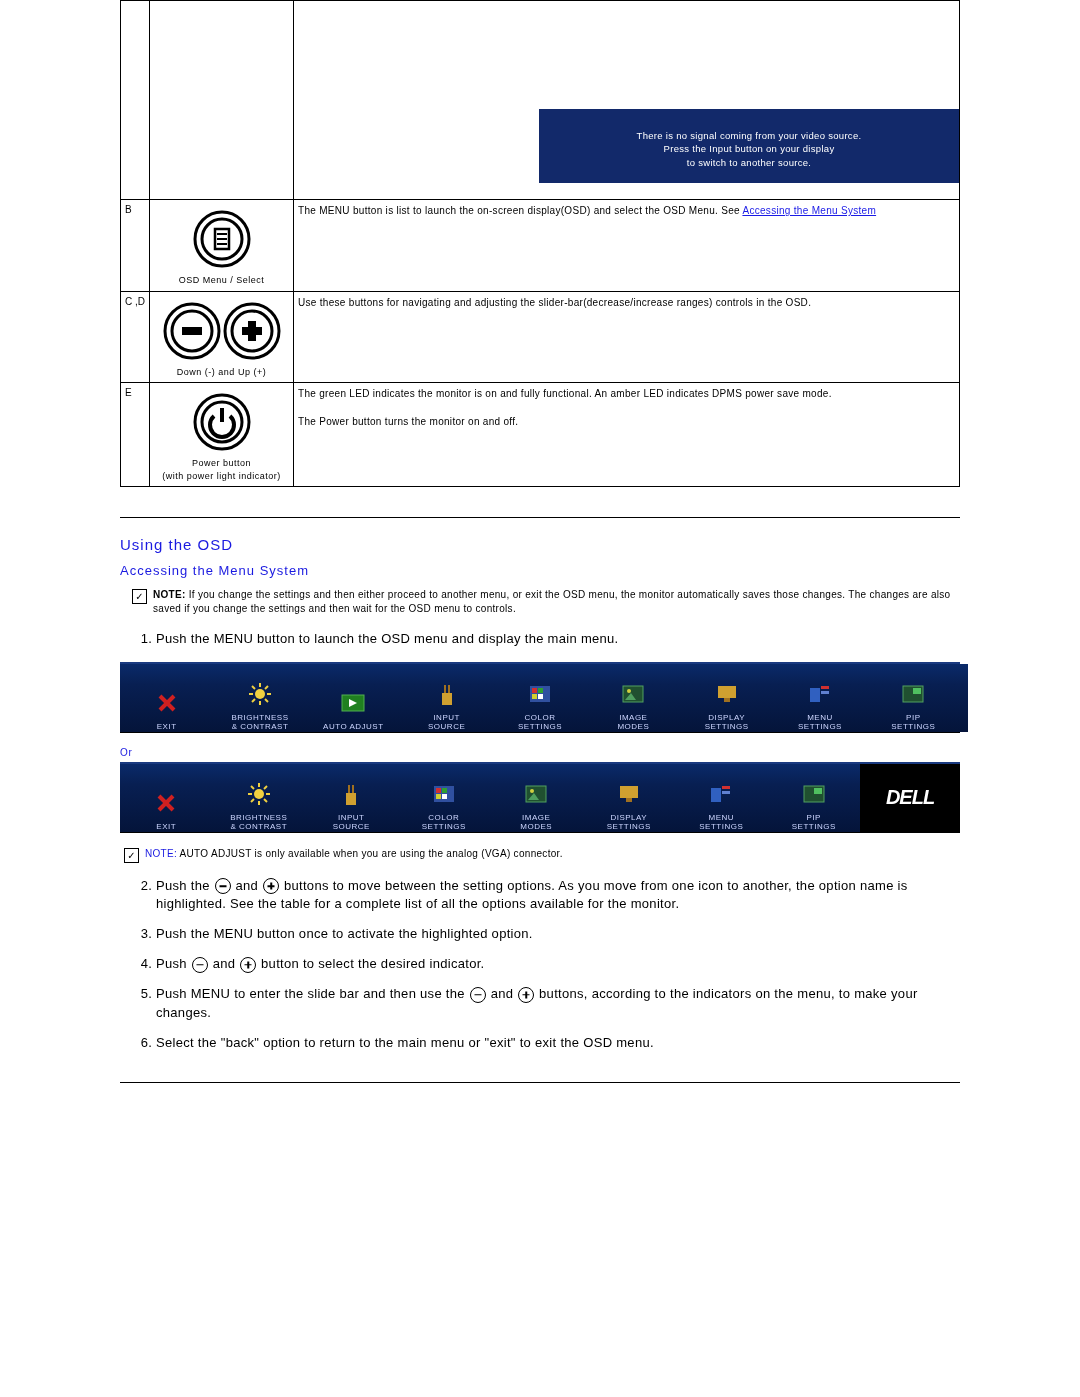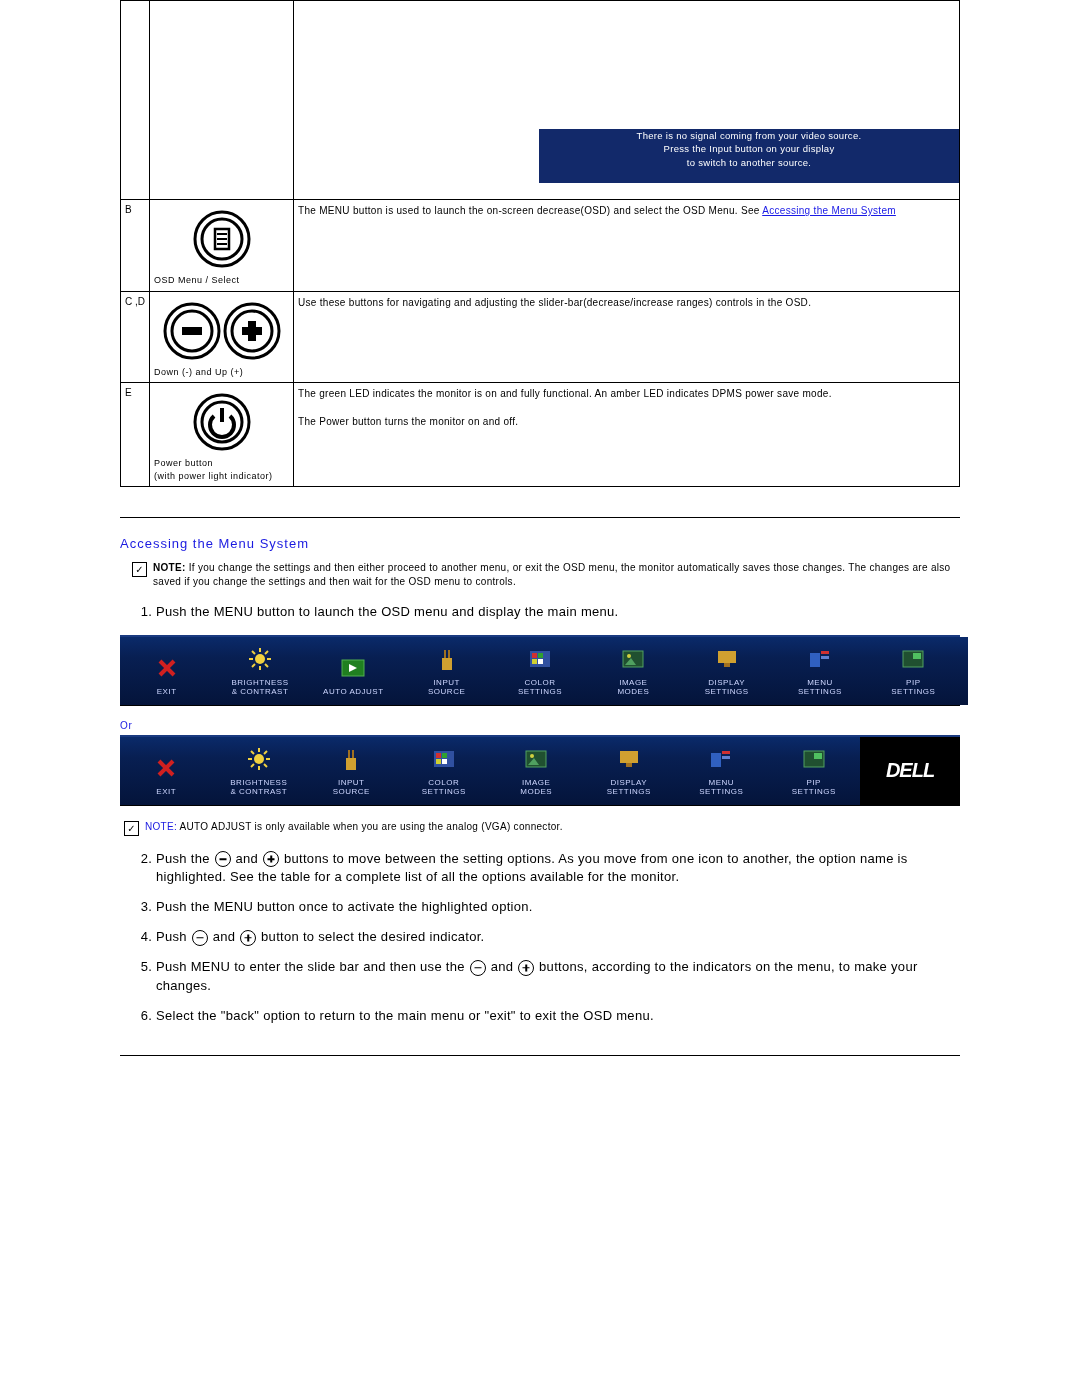--- a/index.html
+++ b/index.html
@@ -24,36 +24,36 @@
     padding: 4px;
     vertical-align: top;
     font-size: 10px;
   }
   table.button-table td.col-label {
     width: 20px;
     text-align: left;
   }
   table.button-table td.col-img {
     width: 135px;
-    text-align: left;
+    text-align: center;
     font-size: 9px;
     letter-spacing: 0.5px;
     line-height: 1.4;
   }
   table.button-table td.col-img .bold { font-weight: normal; }
   table.button-table td.col-desc {
     font-size: 10px;
     line-height: 1.4;
     letter-spacing: 0.3px;
   }
   .no-signal-box {
     background: #12296a;
     color: #fff;
     text-align: center;
-    padding: 0 0 14px 0;
+    padding: 20px 0 14px 0;
     margin: 0 auto 8px auto;
     width: 420px;
     font-size: 9.5px;
     line-height: 1.4;
     letter-spacing: 0.3px;
     font-family: Arial, sans-serif;
   }
   .monitor-row-a {
     height: 190px;
     position: relative;
@@ -101,21 +101,20 @@
     width: 100%;
     position: relative;
   }
   .osd-item {
     flex: 1;
     text-align: center;
     color: #cdd6ff;
     font-size: 8px;
     letter-spacing: 0.5px;
     line-height: 1.1;
-    padding-bottom: 8px;
   }
   .osd-item .osd-icon-wrap {
     height: 32px;
     display: flex;
     align-items: center;
     justify-content: center;
     margin-bottom: 4px;
   }
   .dell-logo-cell {
     background: #000;
@@ -202,21 +201,21 @@
           <circle cx="30" cy="30" r="27" fill="none" stroke="#000" stroke-width="3"></circle>
           <circle cx="30" cy="30" r="20" fill="none" stroke="#000" stroke-width="3"></circle>
           <rect x="23" y="20" width="14" height="20" fill="none" stroke="#000" stroke-width="2.5"></rect>
           <line x1="25" y1="25" x2="35" y2="25" stroke="#000" stroke-width="2"></line>
           <line x1="25" y1="30" x2="35" y2="30" stroke="#000" stroke-width="2"></line>
           <line x1="25" y1="35" x2="35" y2="35" stroke="#000" stroke-width="2"></line>
         </svg>
         <span>OSD Menu /  Select</span>
       </td>
       <td class="col-desc">
-        <span>The MENU button is used to launch the on-screen decrease(OSD) and select the OSD Menu. See </span><a class="link" href="#">Accessing the Menu System</a>
+        <span>The MENU button is list to launch the on-screen display(OSD) and select the OSD Menu. See </span><a class="link" href="#">Accessing the Menu System</a>
       </td>
     </tr>
     <tr>
       <td class="col-label">C ,D</td>
       <td class="col-img">
         <svg class="btn-icon" width="120" height="60" viewBox="0 0 120 60">
           <circle cx="30" cy="30" r="27" fill="none" stroke="#000" stroke-width="3"></circle>
           <circle cx="30" cy="30" r="20" fill="none" stroke="#000" stroke-width="3"></circle>
           <rect x="20" y="26" width="20" height="8" fill="#000"></rect>
           <circle cx="90" cy="30" r="27" fill="none" stroke="#000" stroke-width="3"></circle>
@@ -243,20 +242,21 @@
       <td class="col-desc">
         <span>The green LED indicates the monitor is on and fully functional. An amber LED indicates DPMS power save mode.</span><br><br>
         <span>The Power button turns the monitor on and off.</span>
       </td>
     </tr>
   </tbody>
     </table>
 
   <hr class="section-divider">
 
+  <h2 class="osd-heading">Using the OSD</h2>
   <h3 class="osd-subheading">Accessing the Menu System</h3>
 
   <div class="note-row">
     <span class="note-icon">✓</span>
     <span class="note-text blue">
       <span class="note-label" style="color:#000;">NOTE:</span><span> If you change the settings and then either proceed to another menu, or exit the OSD menu, the monitor automatically saves those changes. The changes are also saved if you change the settings and then wait for the OSD menu to controls.</span>
     </span>
   </div>
 
   <ol class="steps">

